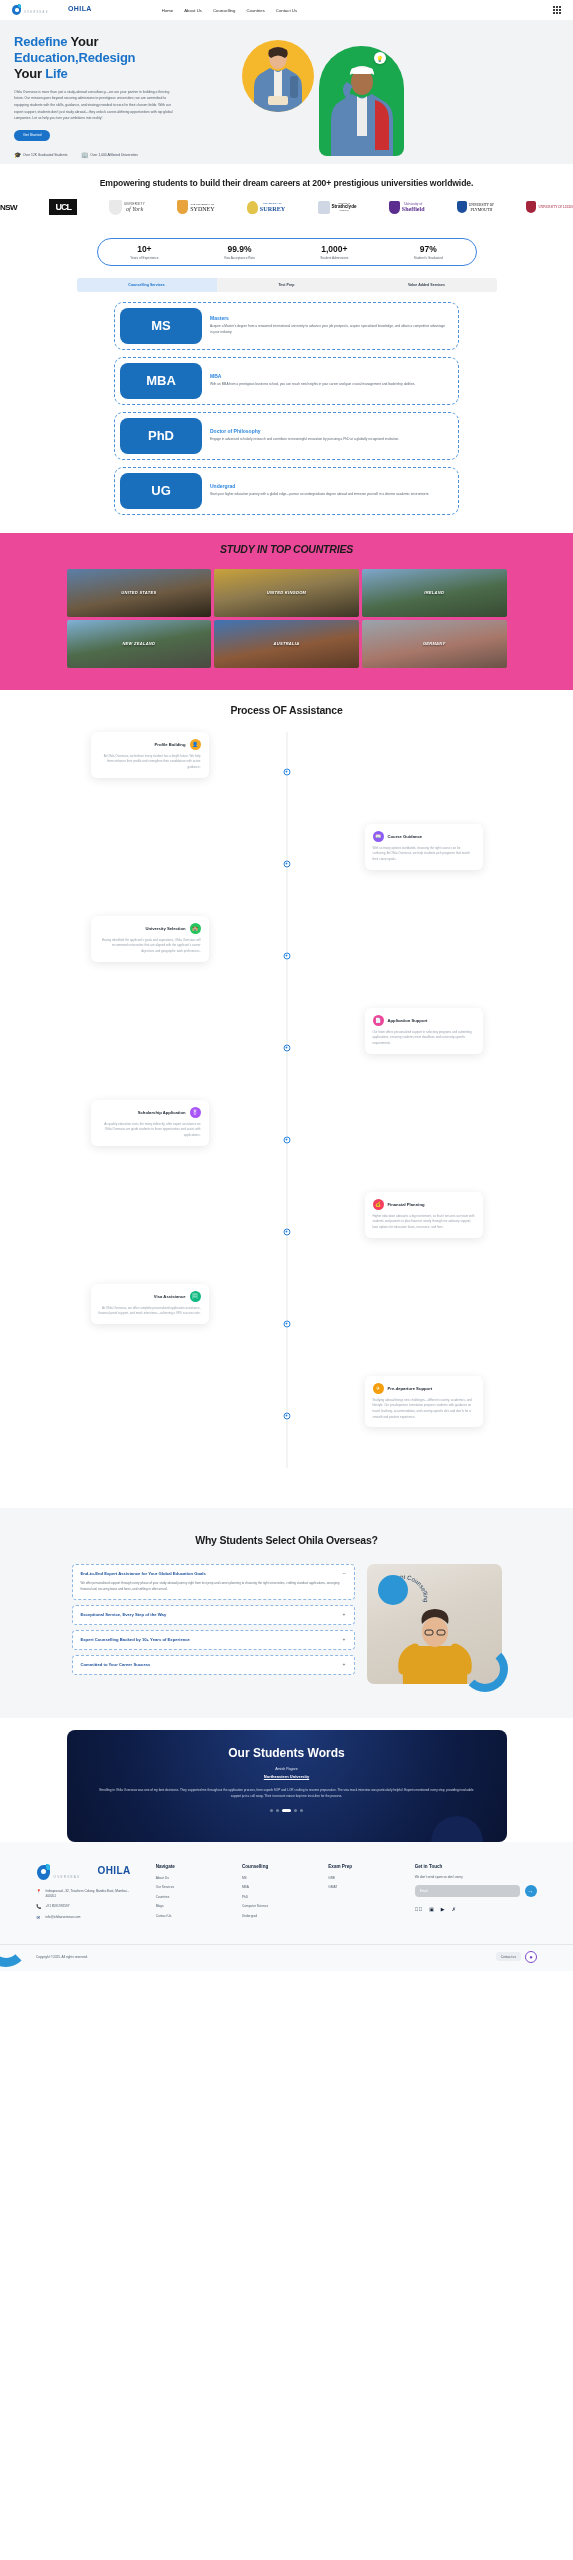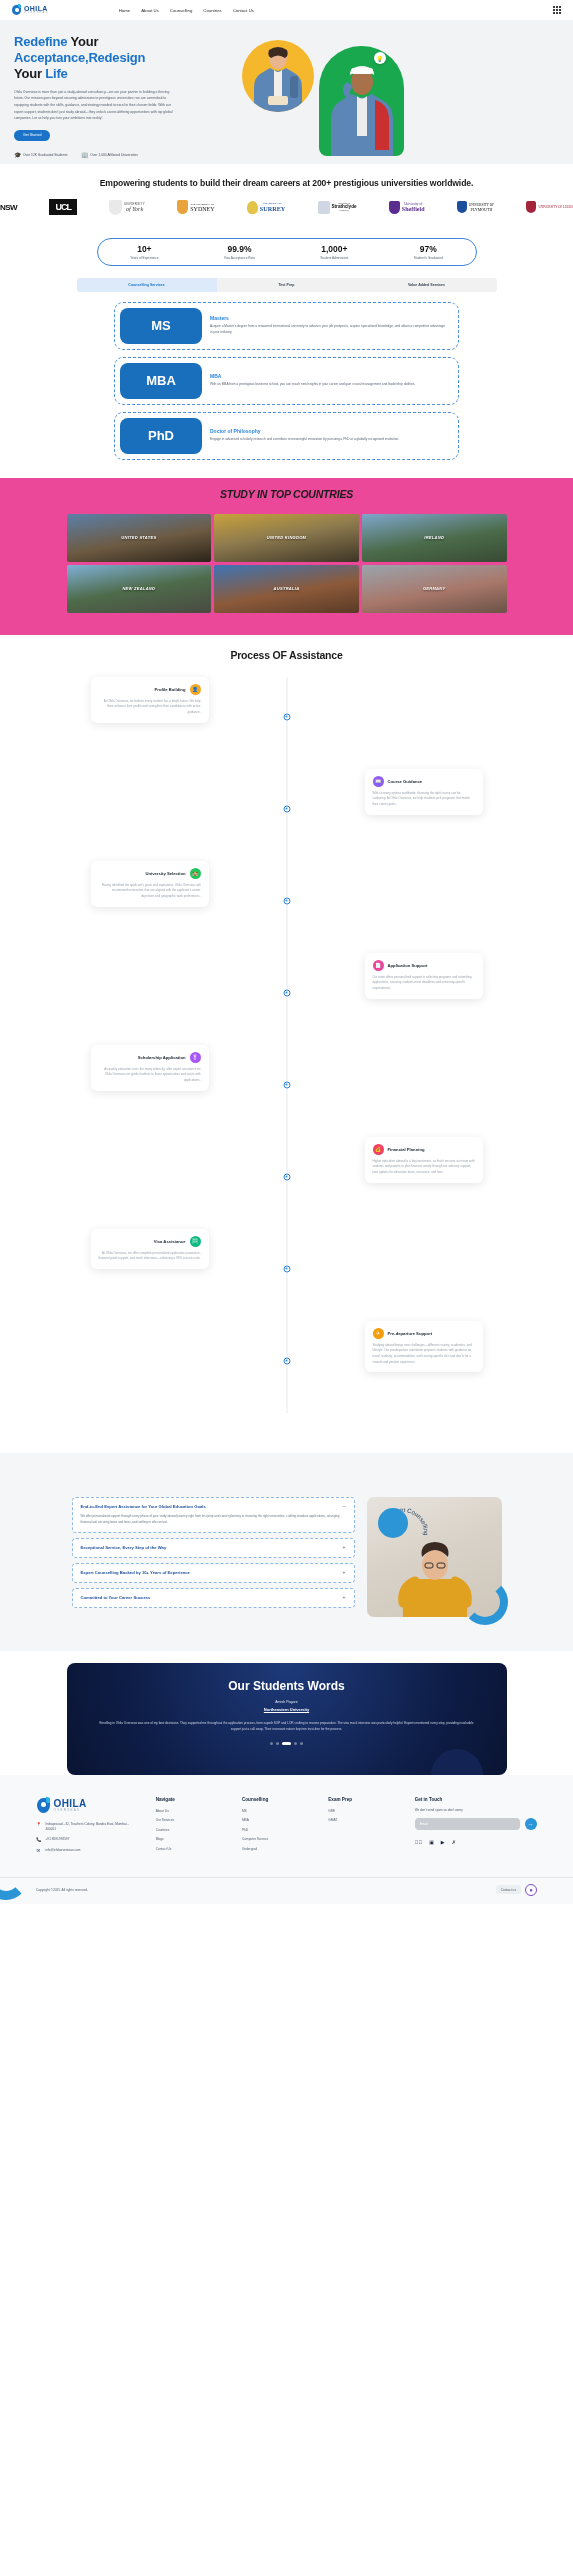--- a/index.html
+++ b/index.html
@@ -26,21 +26,21 @@
   }
   .logo-mark .dot {
     position:absolute; left:3px; top:4px; width:3.5px; height:3.5px;
     background:#fff; border-radius:50%;
   }
   .logo-mark .tail {
     position:absolute; left:6px; top:0px; width:3px; height:4px;
     background:#29b6e8; border-radius:0 60% 0 60%;
   }
   .logo-text { display:flex; flex-direction:column; line-height:1; }
-  .logo-name { font-size:7px; font-weight:bold; color:#1652a0; letter-spacing:.4px; }
+  .logo-name { font-size:7px; font-weight:bold; color:#1652a0; letter-spacing:.4px;margin-left:44px; }
   .logo-sub { font-size:2.6px; color:#9aa6b4; letter-spacing:1.3px; }
   .nav { display:flex; gap:11px; margin-left:70px; }
   .nav a { font-size:4.3px; color:#2b2b2b; text-decoration:none; }
   .grid-btn {
     margin-left:auto; display:grid; grid-template-columns:repeat(3,2px);
     grid-gap:1px;
   }
   .grid-btn i { width:2px; height:2px; background:#3b3b3b; display:block; }
 
   
@@ -359,21 +359,21 @@
         <i></i>
         <i></i>
     </div>
   </div>
 
   <div class="hero">
     <div class="hero-inner">
       <div class="hero-left">
         <div class="hero-title">
           <span class="blue">Redefine </span><span>Your</span><br>
-          <span class="blue">Acceptance,Redesign</span><br>
+          <span class="blue">Education,Redesign</span><br>
           <span> Your </span><span class="blue">Life</span>
         </div>
         <div class="hero-para">Ohila Overseas is more than just a study-abroad consultancy—we are your partner in building a thriving future. Our mission goes beyond securing admissions to prestigious universities; we are committed to equipping students with the skills, guidance, and strategy needed to excel in their chosen fields. With our expert support, students don't just study abroad—they unlock career-defining opportunities with top global companies. Let us help you turn your ambitions into reality!</div>
         <button class="hero-cta">Get Started</button>
         <div class="hero-badges">
           <div class="badge">
             <span class="bico">🎓</span>
             <span>Over 12K Graduated Students</span>
           </div>
           <div class="badge">
@@ -510,20 +510,27 @@
           <div class="deg-desc">With an MBA from a prestigious business school, you can reach new heights in your career and gain crucial management and leadership abilities.</div>
         </div>
       </div>
       <div class="deg-card">
         <div class="deg-badge">PhD</div>
         <div class="deg-body">
           <div class="deg-title">Doctor of Philosophy</div>
           <div class="deg-desc">Engage in advanced scholarly research and contribute to meaningful innovation by pursuing a PhD at a globally recognized institution.</div>
         </div>
       </div>
+      <div class="deg-card">
+        <div class="deg-badge">UG</div>
+        <div class="deg-body">
+          <div class="deg-title">Undergrad</div>
+          <div class="deg-desc">Start your higher education journey with a global edge—pursue an undergraduate degree abroad and immerse yourself in a diverse academic environment.</div>
+        </div>
+      </div>
     </div>
   </div>
 
   <div class="countries-sec">
     <div class="sec-title">STUDY IN TOP COUNTRIES</div>
     <div class="country-grid">
       <div class="country c-us">
         <span class="cname">UNITED STATES</span>
       </div>
       <div class="country c-uk">
@@ -649,20 +656,21 @@
           <div class="proc-desc">Studying abroad brings new challenges—different country, academics, and lifestyle. Our pre-departure orientation prepares students with guidance on travel, banking, accommodation, and country-specific do's and don'ts for a smooth and positive experience.</div>
         </div>
         <div class="proc-node">
             <i></i>
           </div>
       </div>
     </div>
   </div>
 
   <div class="why-sec">
+    <div class="sec-title">Why Students Select Ohila Overseas?</div>
     <div class="why-grid">
       <div class="acc-list">
         <div class="acc">
           <div class="acc-top">
             <div class="acc-q">End-to-End Expert Assistance for Your Global Education Goals</div>
             <div class="acc-sign">–</div>
           </div>
           <div class="acc-a">We offer personalized support through every phase of your study abroad journey right from test prep and career planning to choosing the right universities, crafting standout applications, arranging financial aid, securing loans and forex, and settling in after arrival.</div>
         </div>
         <div class="acc">

